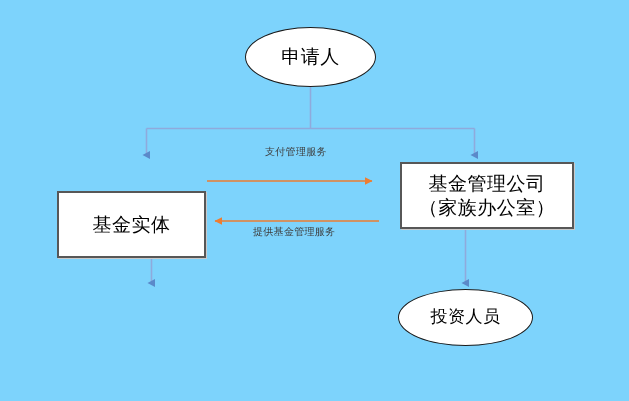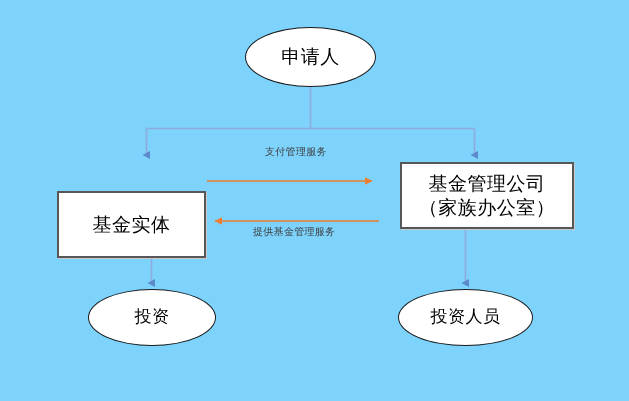--- a/index.html
+++ b/index.html
@@ -147,23 +147,20 @@
 
   <div class="node box-node" id="node-fund-entity">
     <span class="node-label">基金实体</span>
   </div>
 
   <div class="node box-node" id="node-fund-manager">
     <span class="node-label">基金管理公司
 （家族办公室）</span>
   </div>
 
-  <div class="node ellipse-node" id="node-investment">
-    <span class="node-label">投资</span>
-  </div>
 
   <div class="node ellipse-node" id="node-investment-staff">
     <span class="node-label">投资人员</span>
   </div>
 
   <div class="edge-label" id="label-pay-management">支付管理服务</div>
 
   <div class="edge-label" id="label-provide-fund">提供基金管理服务</div>
 
 

